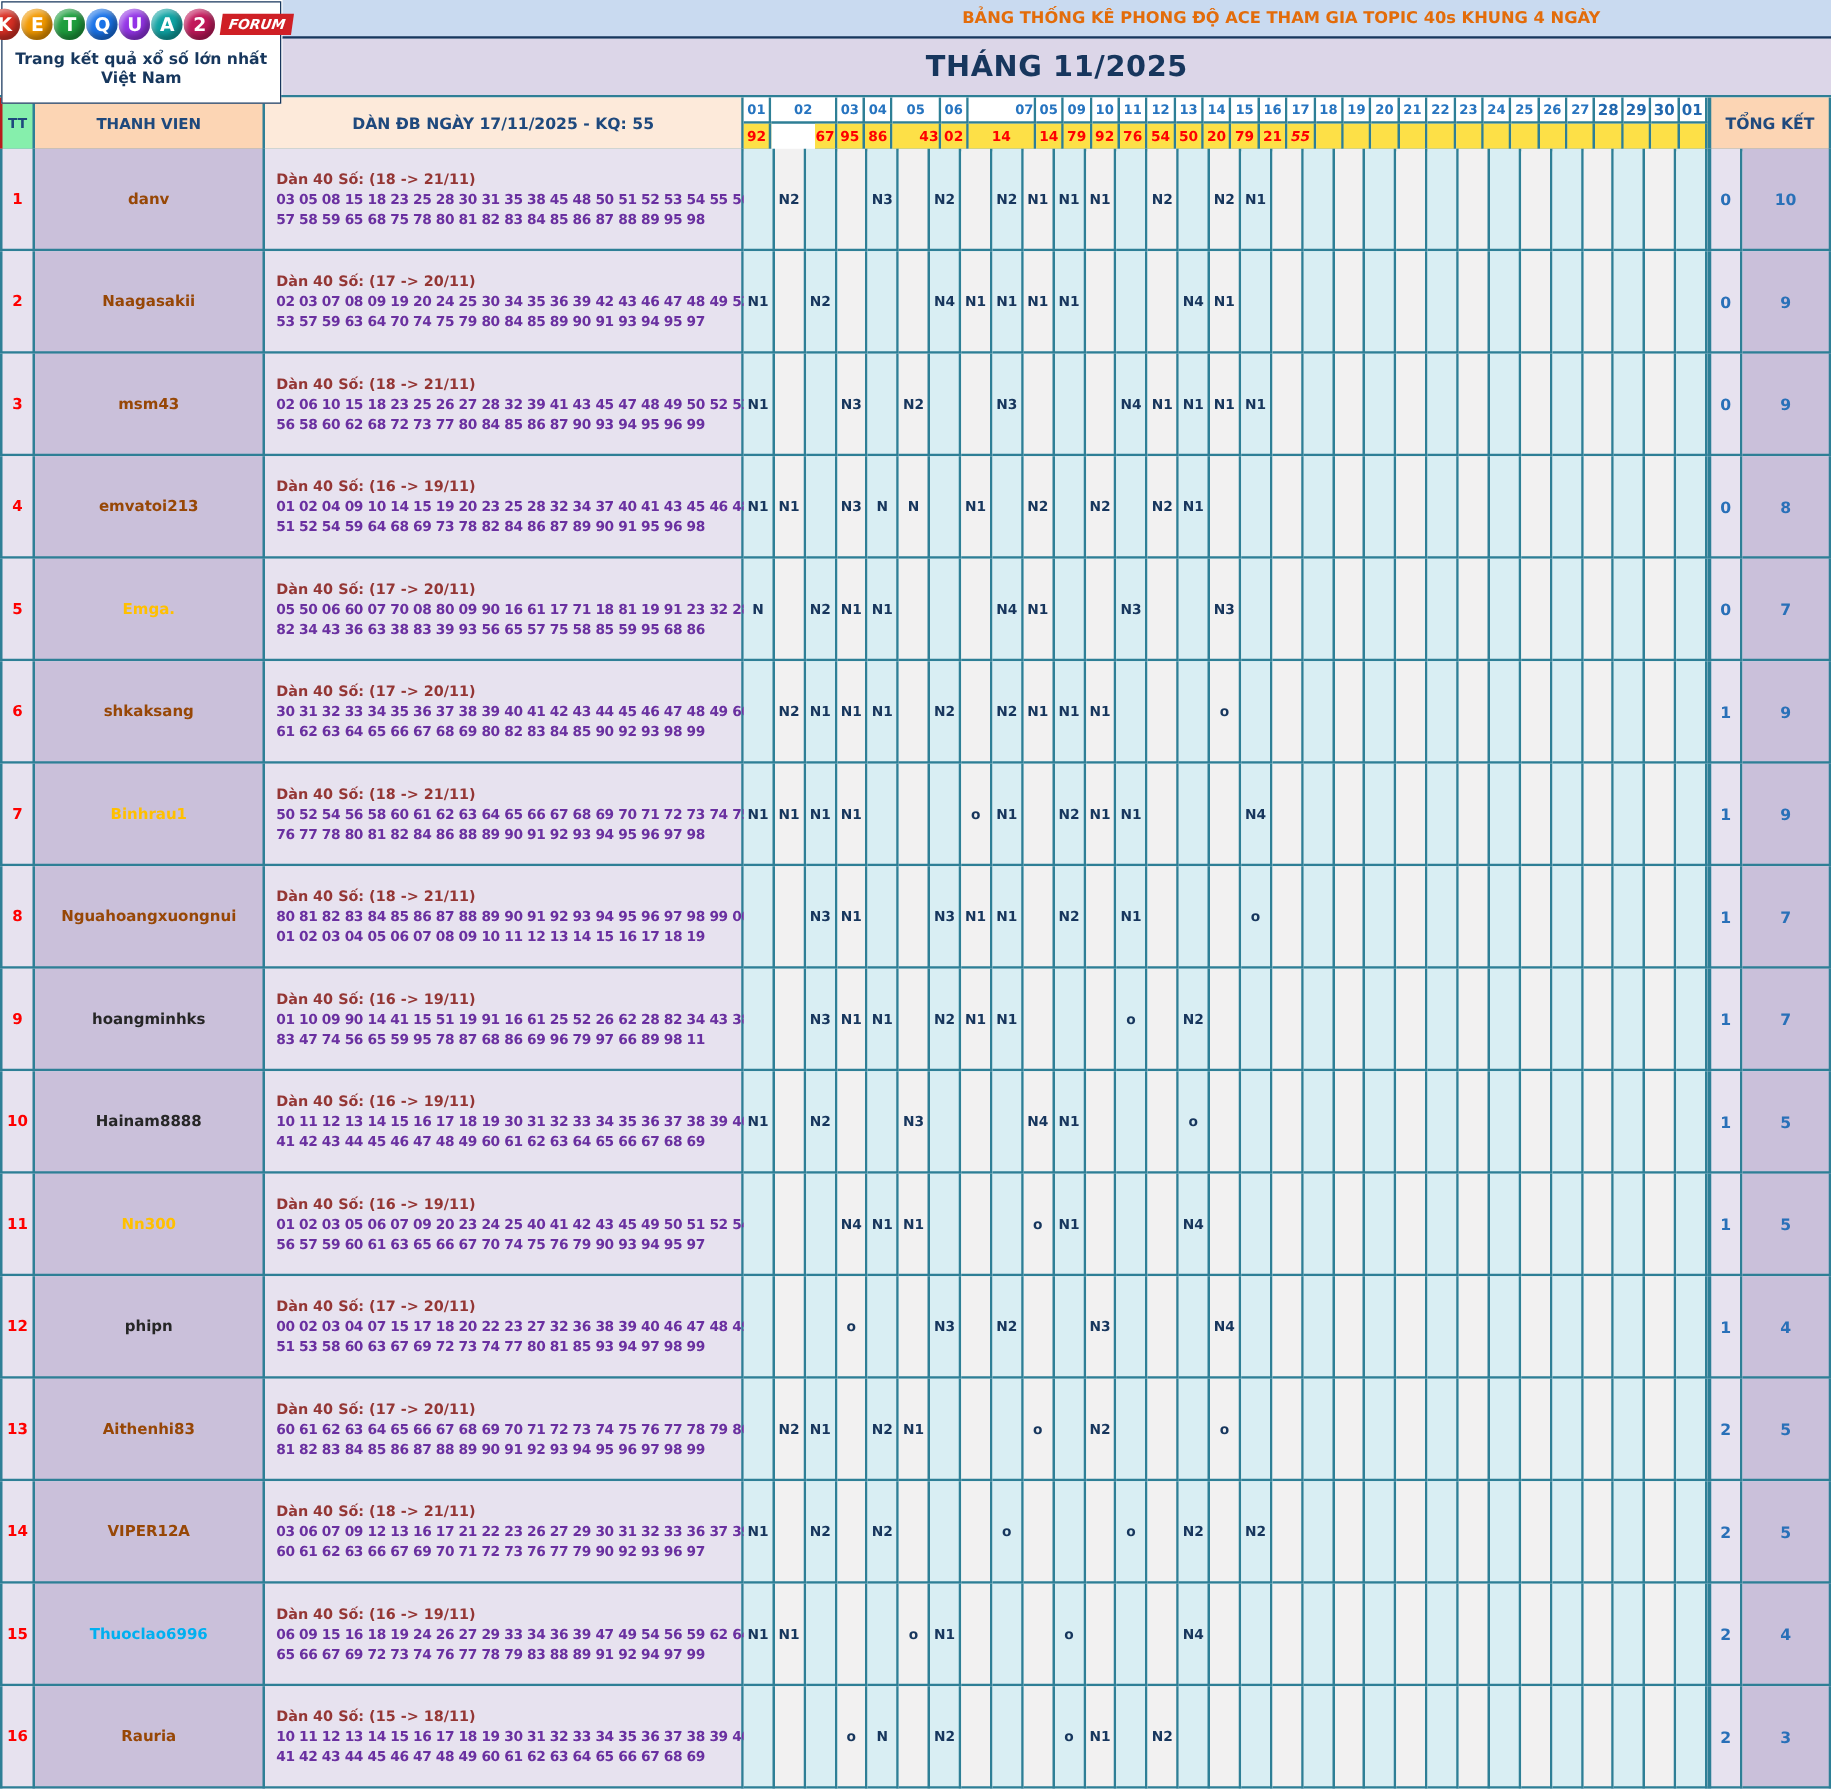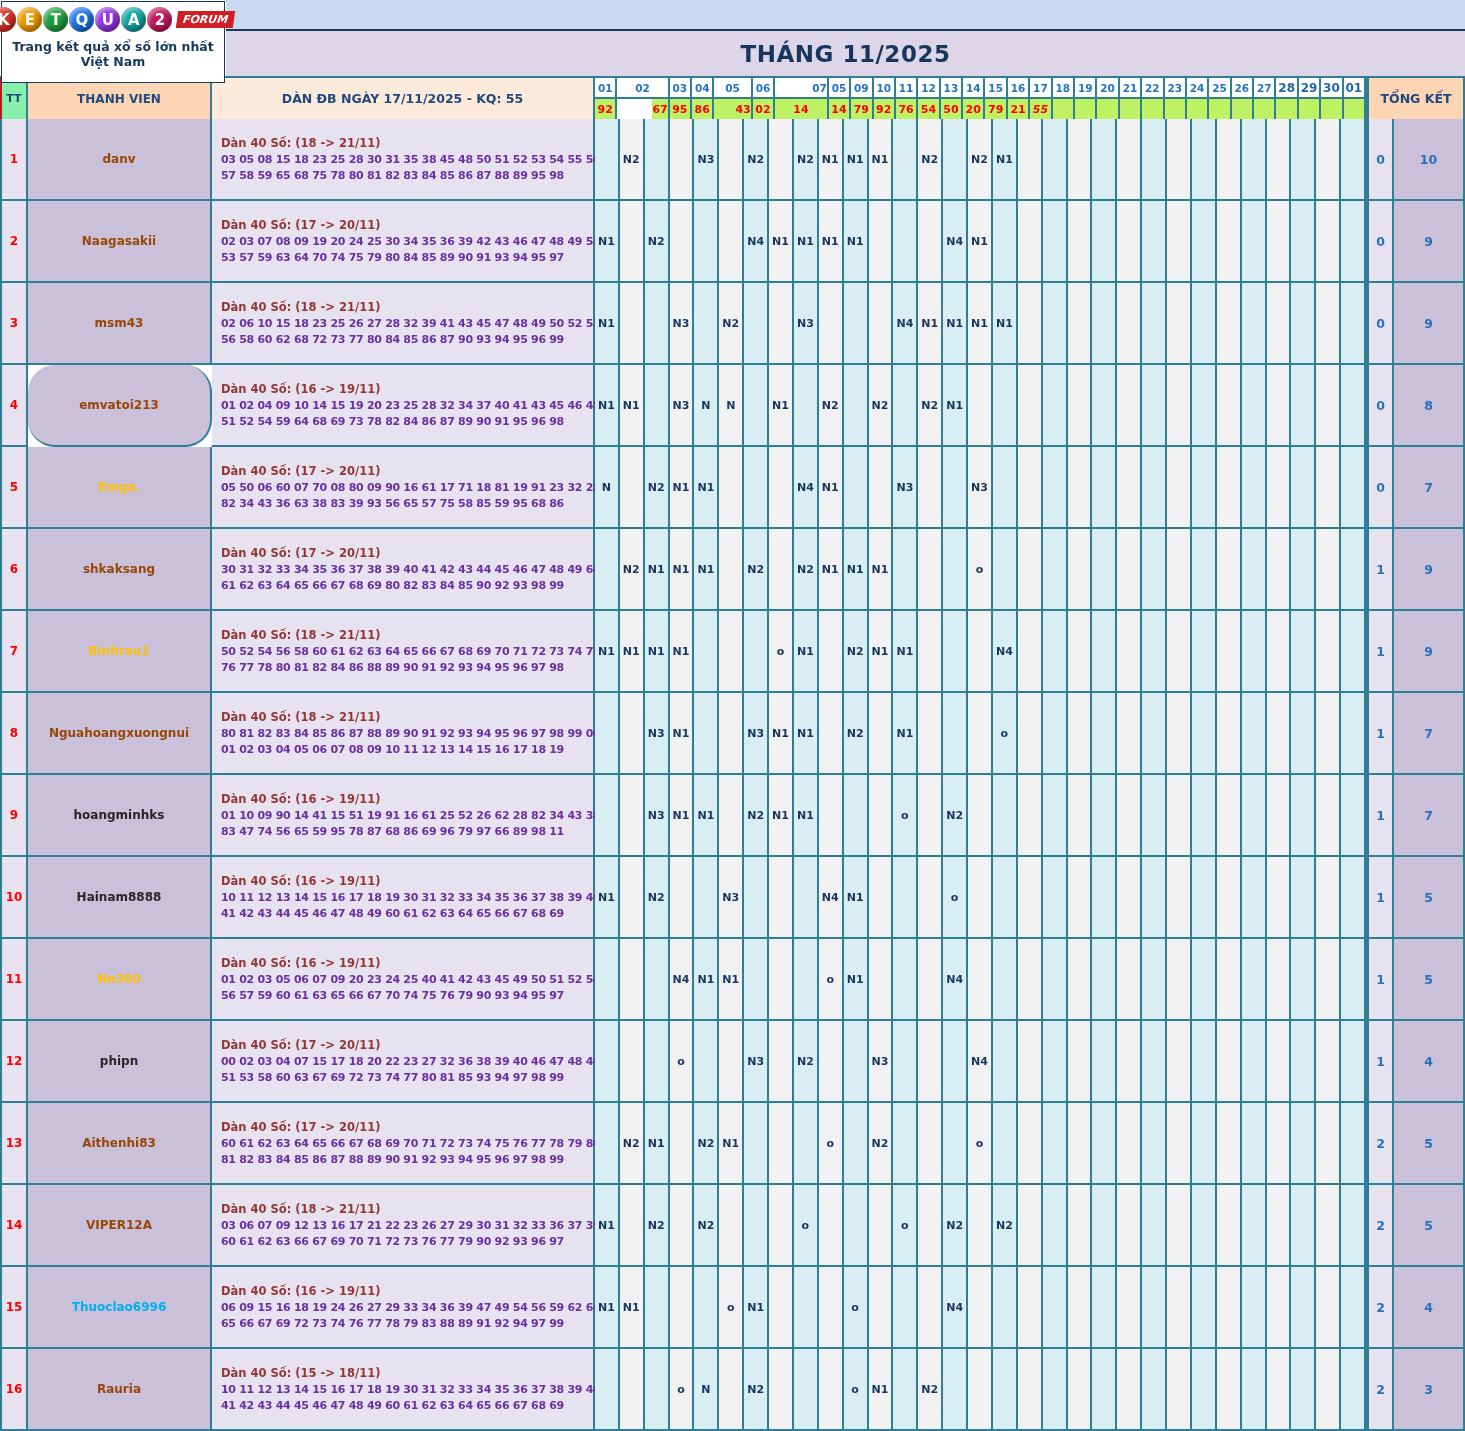--- a/index.html
+++ b/index.html
@@ -27,21 +27,21 @@
   .hgrid{position:absolute;left:0;top:76px;width:1465px;height:43px;display:grid;
     grid-template-columns:28px 184px 383px repeat(31,1fr) 28px 71px;
     grid-template-rows:21px 22px;box-sizing:border-box;border-top:2px solid #2e7f96;}
   .hc{box-sizing:border-box;border-right:2px solid #2e7f96;border-bottom:2px solid #2e7f96;
     display:flex;align-items:center;justify-content:center;font-weight:bold;}
   .h-tt{grid-row:1/3;grid-column:1;background:#86efac;color:#1f497d;font-size:11px;border-left:2px solid #b91c1c;}
   .h-member{grid-row:1/3;grid-column:2;background:#fcd5b4;color:#1f497d;font-size:12px;}
   .h-dan{grid-row:1/3;grid-column:3;background:#fdeada;color:#1f497d;font-size:12.5px;}
   .hday{grid-row:1;background:#ffffff;color:#2674c0;font-size:10.5px;}
   .hday-big{font-size:12px;color:#2167ae;}
-  .hres{grid-row:2;background:#bef264;color:#fe0000;font-size:11px;}
+  .hres{grid-row:2;background:#fde047;color:#fe0000;font-size:11px;}
   .h-total{grid-row:1/3;grid-column:35/37;background:#fcd5b4;color:#1f497d;font-size:12.5px;border-left:3px solid #2e7f96;}
   
   .bgrid{position:absolute;left:0;top:119px;width:1465px;display:grid;
     grid-template-columns:28px 184px 383px repeat(31,1fr) 28px 71px;
     grid-auto-rows:82px;}
   .c{box-sizing:border-box;border-right:2px solid #2e7f96;border-bottom:2px solid #2e7f96;
     display:flex;align-items:center;justify-content:center;}
   .c-tt{background:#e7e2ef;color:#fe0000;font-weight:bold;font-size:12px;border-left:2px solid #2e7f96;}
   .c-name{background:#cac0da;font-weight:bold;font-size:12px;text-align:center;padding:0 2px;}
   .c-dan{background:#e7e2ef;flex-direction:column;align-items:flex-start;justify-content:center;padding-left:9px;gap:3px;}
@@ -51,20 +51,21 @@
   .bg-odd{background:#d9eef3;}
   .bg-even{background:#f2f1f1;}
   .c-t1{background:#e7e2ef;color:#2970b8;font-weight:bold;font-size:12.5px;border-left:3px solid #2e7f96;}
   .c-t2{background:#cac0da;color:#2970b8;font-weight:bold;font-size:12.5px;}
 </style>
 </head>
 <body>
 
 <div class="sheet">
   <div class="band-title"></div>
+  <div class="title-text">BẢNG THỐNG KÊ PHONG ĐỘ ACE THAM GIA TOPIC 40s KHUNG 4 NGÀY</div>
   <div class="band-month"></div>
   <div class="month-text">THÁNG 11/2025</div>
 
   <div class="logo-box">
     <div class="logo-row">
       <span id="logo-balls" style="display:flex;gap:1px;">
           <span class="ball" style="background: rgb(217, 48, 37);">K</span>
           <span class="ball" style="background: rgb(242, 153, 0);">E</span>
           <span class="ball" style="background: rgb(30, 158, 62);">T</span>
           <span class="ball" style="background: rgb(26, 115, 232);">Q</span>
@@ -263,21 +264,21 @@
       <div class="c c-mark bg-odd"></div>
       <div class="c c-mark bg-even"></div>
       <div class="c c-mark bg-odd"></div>
       <div class="c c-mark bg-even"></div>
       <div class="c c-mark bg-odd"></div>
       <div class="c c-mark bg-even"></div>
       <div class="c c-mark bg-odd"></div>
       <div class="c c-t1">0</div>
       <div class="c c-t2">9</div>
       <div class="c c-tt">4</div>
-      <div class="c c-name" style="color: rgb(151, 71, 6); border-radius: 27px;">emvatoi213</div>
+      <div class="c c-name" style="color: rgb(151, 71, 6);">emvatoi213</div>
       <div class="c c-dan">
         <div class="dan-title">Dàn 40 Số: (16 -&gt; 19/11)</div>
         <div class="dan-nums">01 02 04 09 10 14 15 19 20 23 25 28 32 34 37 40 41 43 45 46 48</div>
         <div class="dan-nums">51 52 54 59 64 68 69 73 78 82 84 86 87 89 90 91 95 96 98</div>
       </div>
       <div class="c c-mark bg-odd">N1</div>
       <div class="c c-mark bg-even">N1</div>
       <div class="c c-mark bg-odd"></div>
       <div class="c c-mark bg-even">N3</div>
       <div class="c c-mark bg-odd">N</div>

